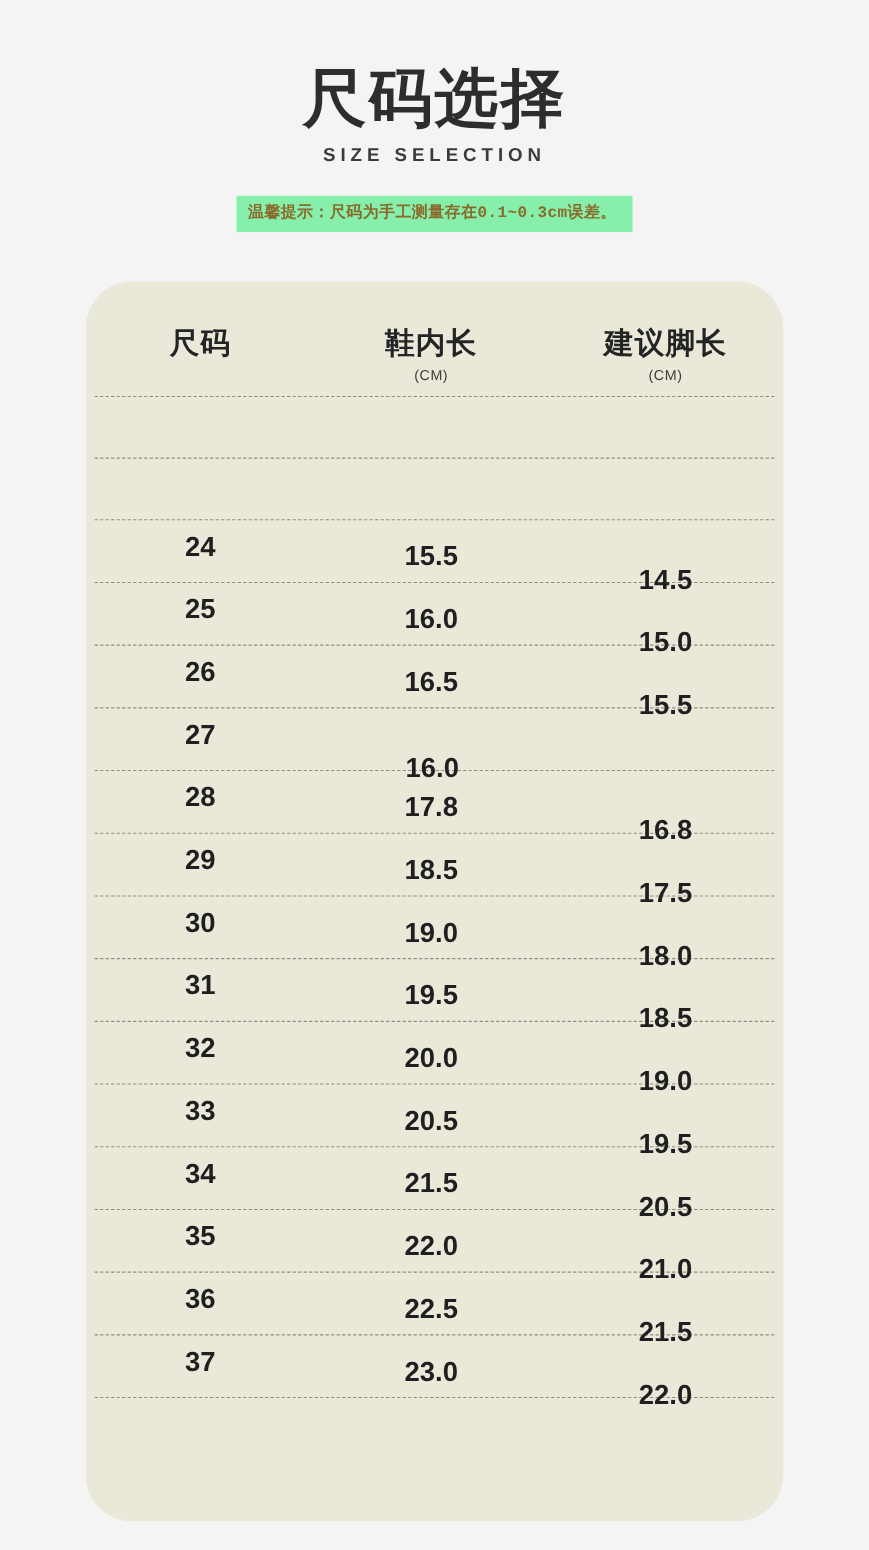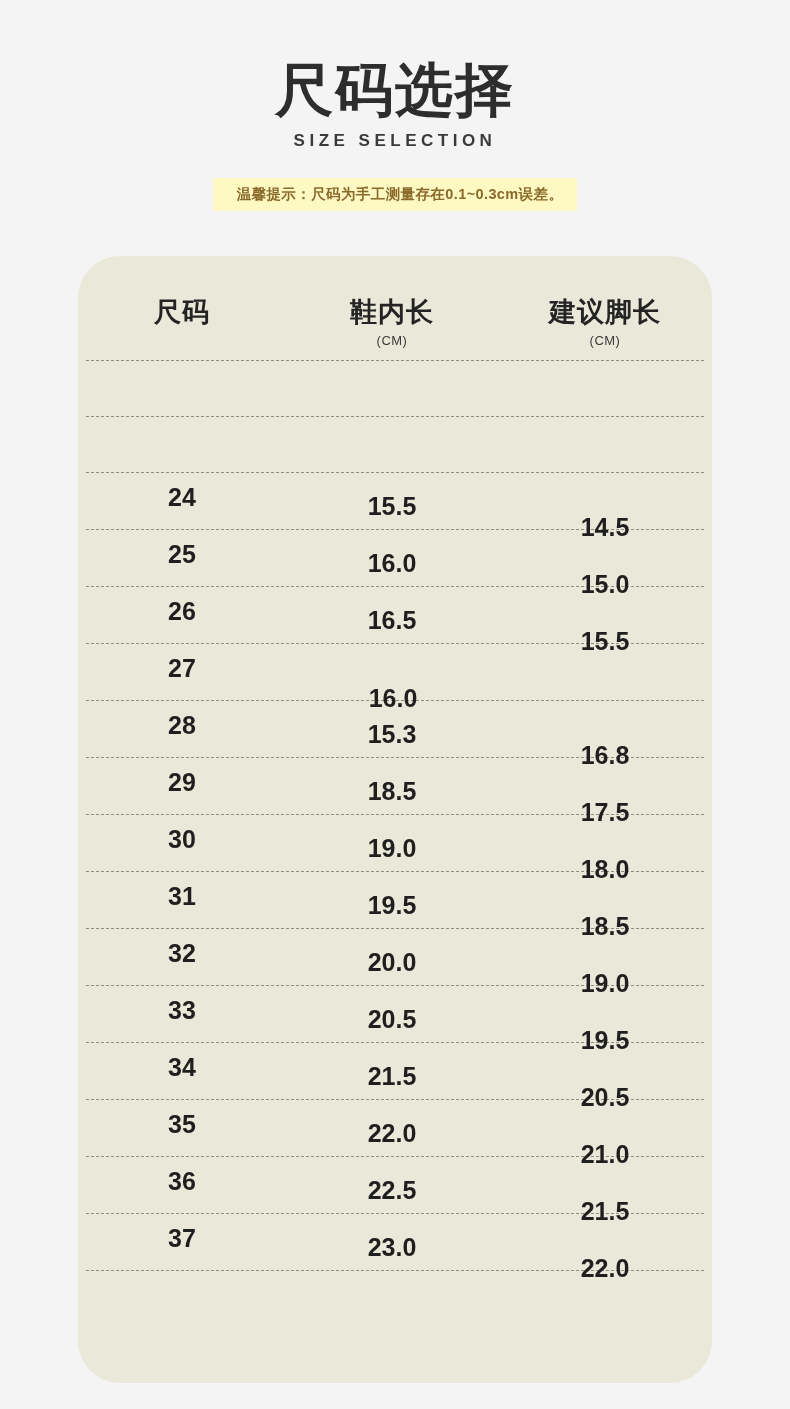--- a/index.html
+++ b/index.html
@@ -40,28 +40,29 @@
     line-height: 1.2;
   }
 
   
   .notice-wrap {
     margin-top: 27px;
     display: flex;
     justify-content: center;
   }
   .notice {
-    background: #fef9c3;
+    background: #86efac;
     color: #8a6a2a;
     font-size: 14.5px;
     font-weight: bold;
     letter-spacing: 0.4px;
-    padding: 7px 14px 8px 24px;
+    padding: 7px 14px 8px 10px;
     line-height: 1.25;
     white-space: nowrap;
+    font-family: Liberation Mono, monospace;
   }
 
   
   .card {
     position: absolute;
     left: 78px;
     top: 256px;
     width: 634px;
     height: 1127px;
     background: #eae8d9;
@@ -208,21 +209,21 @@
         <div class="cell cell-foot">15.5</div>
       </div>
       <div class="rule"></div>
       <div class="row">
         <div class="cell cell-size">27</div>
         <div class="cell cell-foot">16.0</div>
       </div>
       <div class="rule"></div>
       <div class="row">
         <div class="cell cell-size">28</div>
-        <div class="cell cell-inner">15.3</div>
+        <div class="cell cell-inner">17.8</div>
         <div class="cell cell-foot">16.8</div>
       </div>
       <div class="rule"></div>
       <div class="row">
         <div class="cell cell-size">29</div>
         <div class="cell cell-inner">18.5</div>
         <div class="cell cell-foot">17.5</div>
       </div>
       <div class="rule"></div>
       <div class="row">

